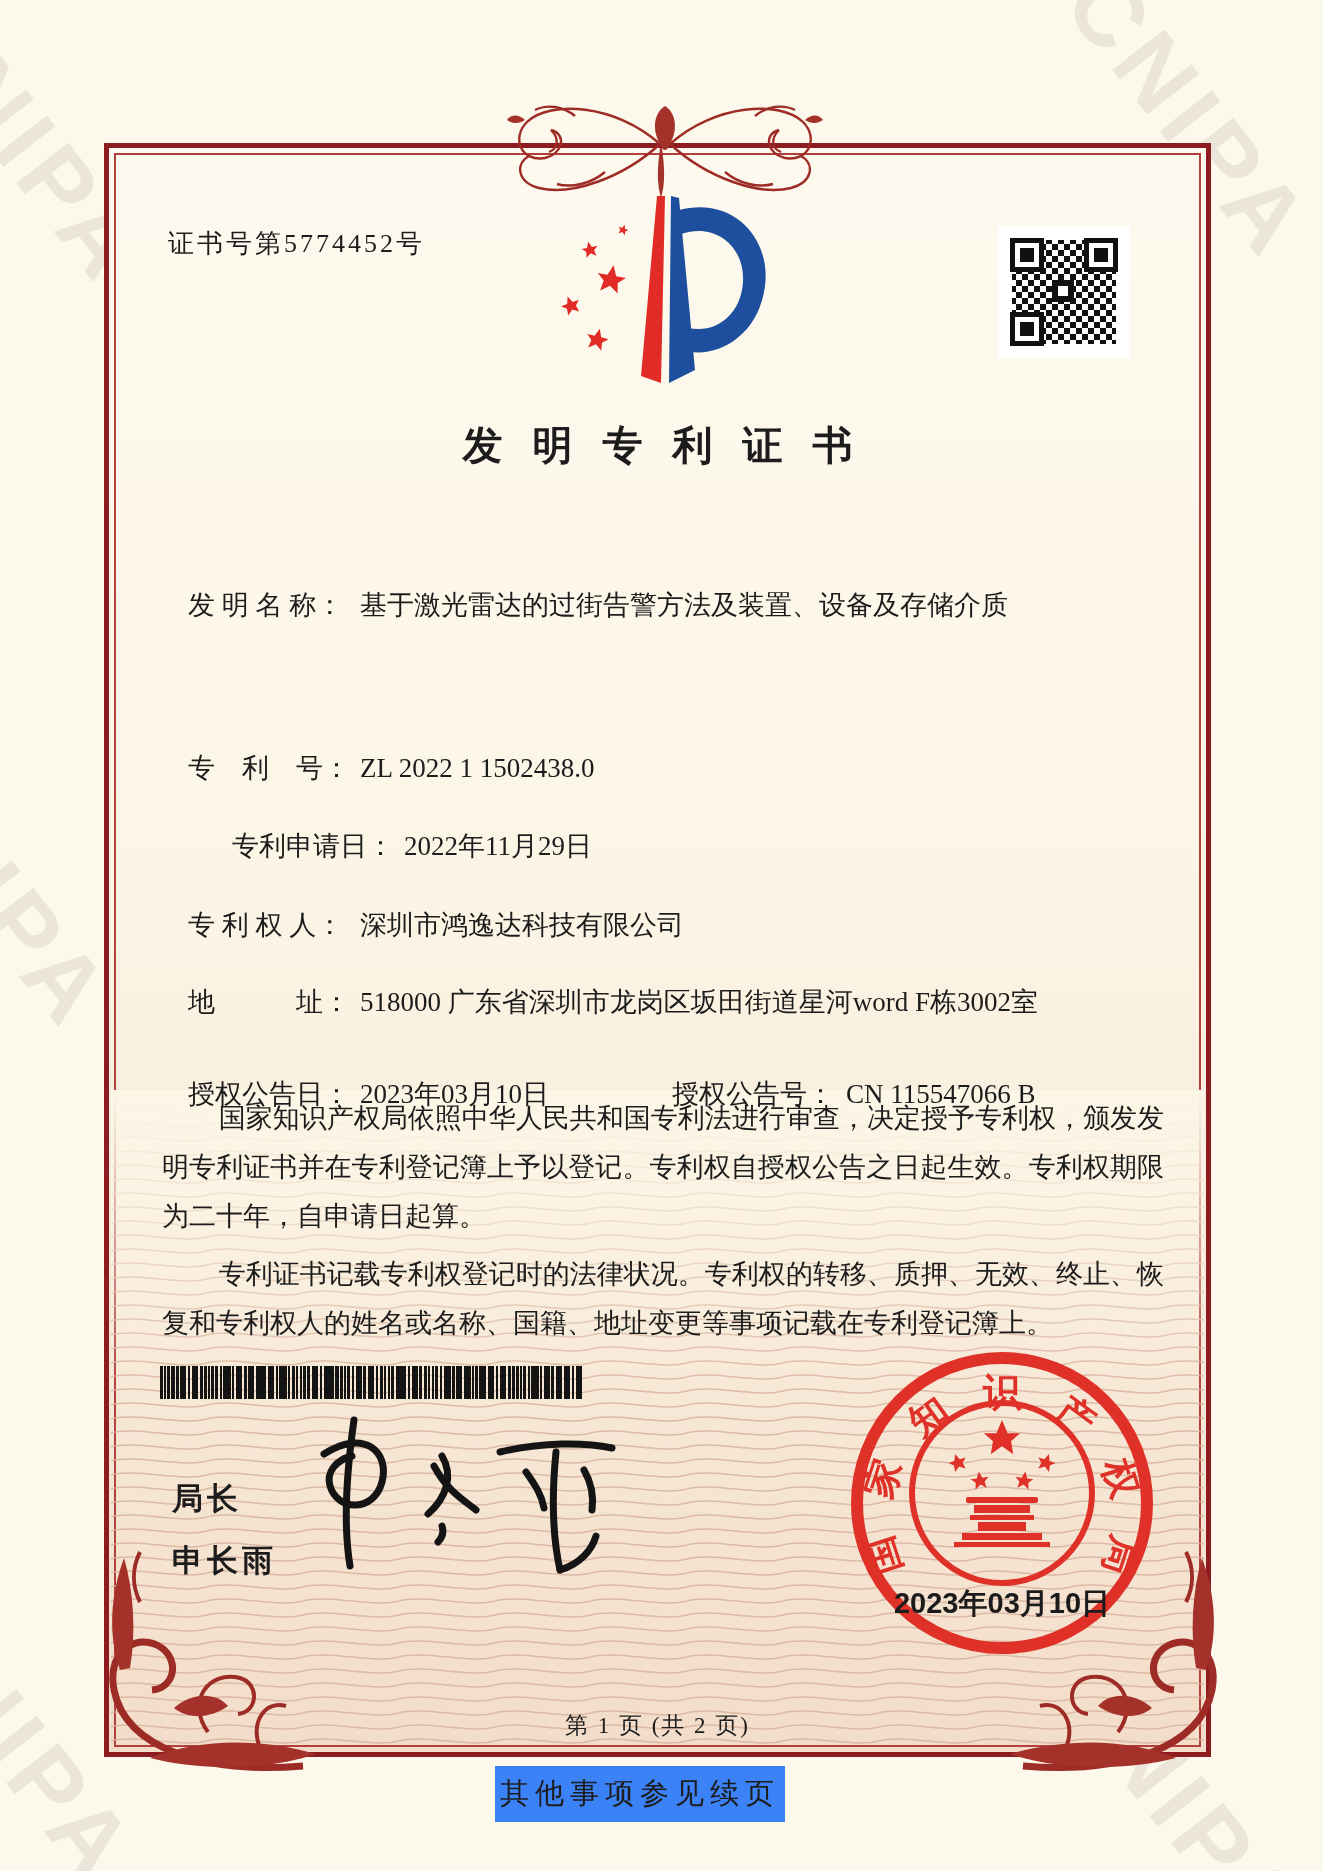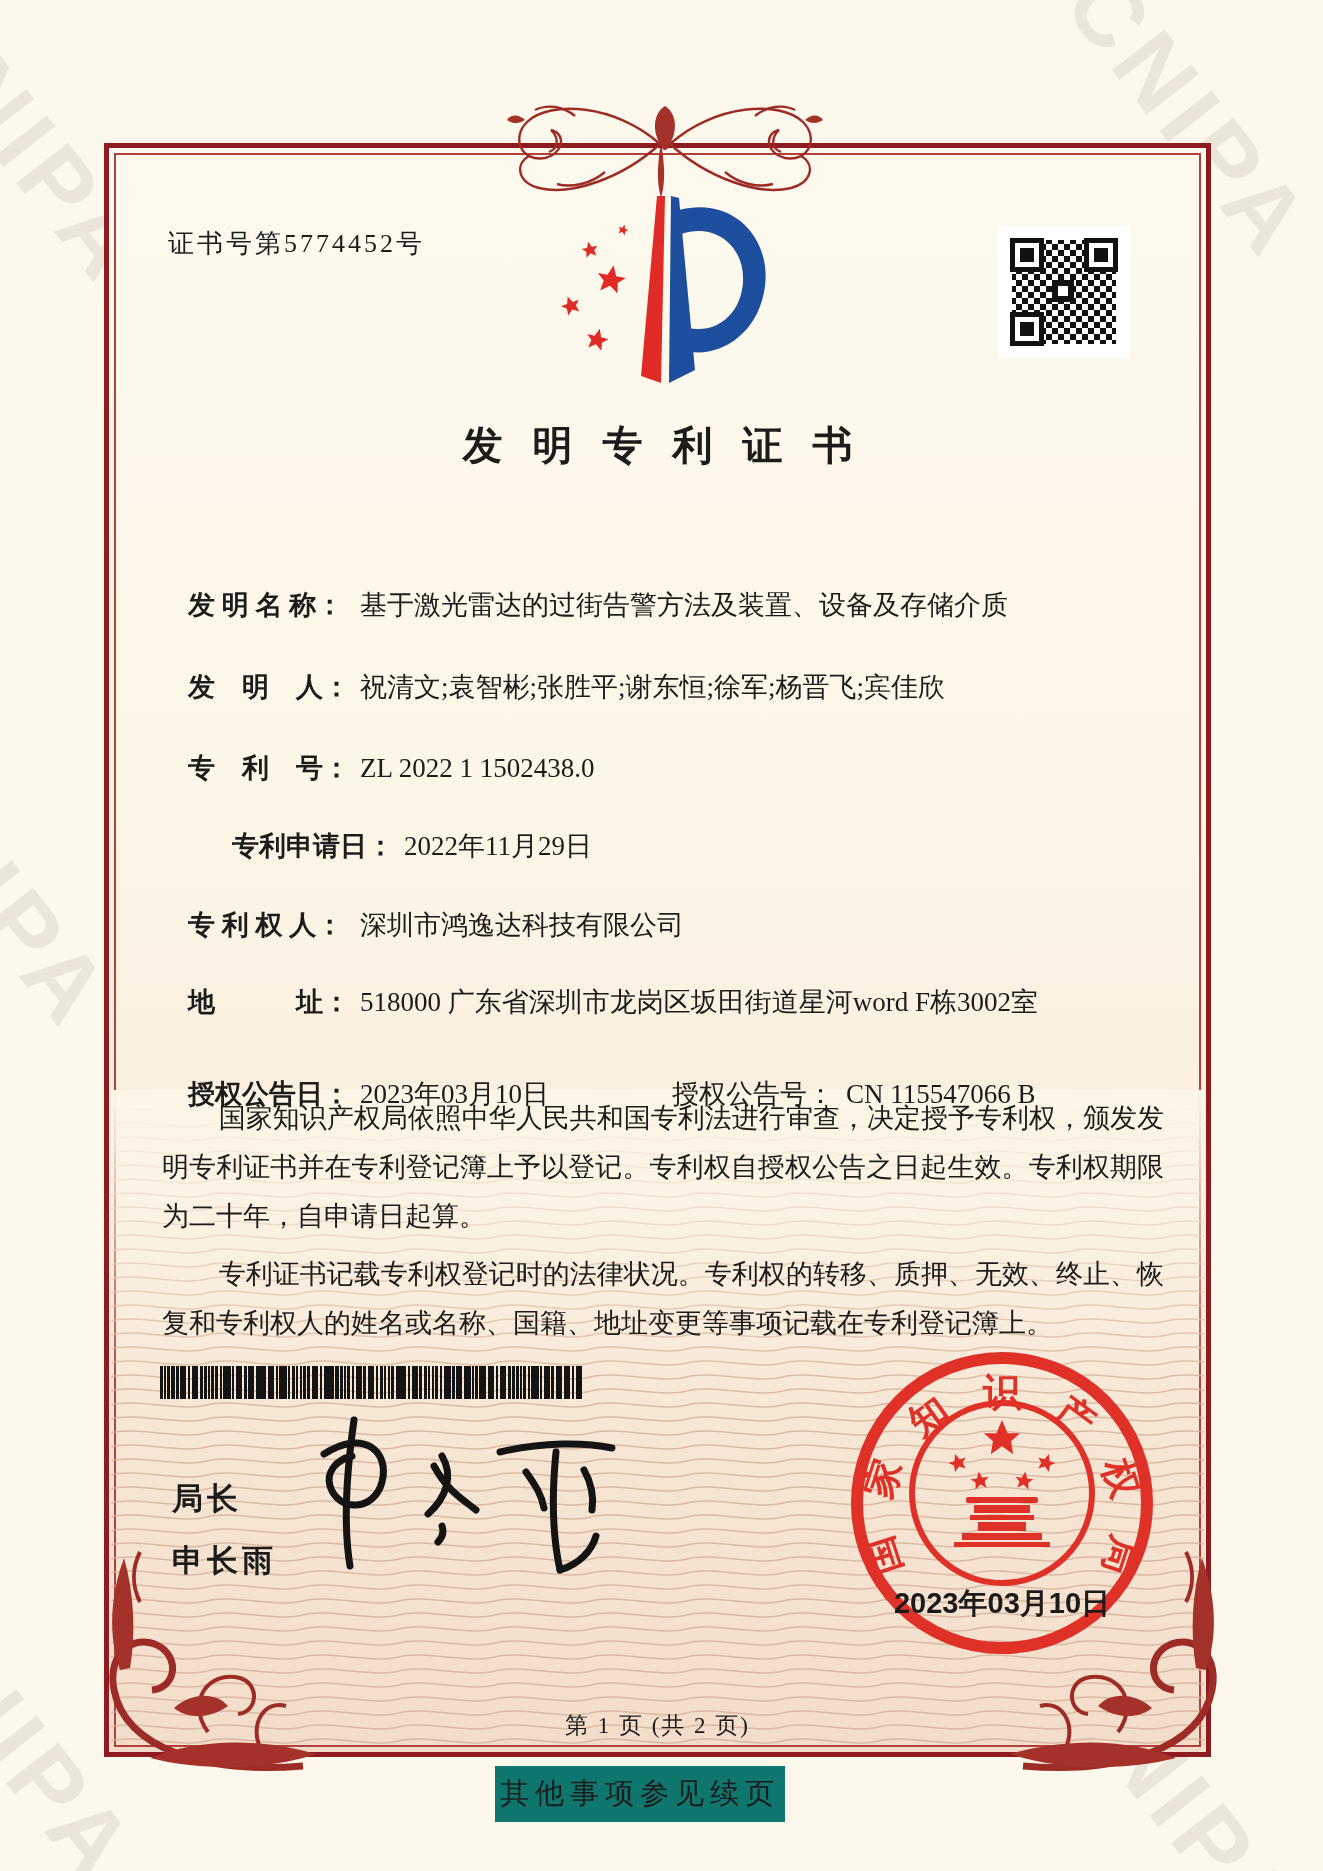--- a/index.html
+++ b/index.html
@@ -42,21 +42,21 @@
   
   .content{position:absolute;z-index:3;left:0;top:0;width:1323px;height:1871px;}
   .cert-no{position:absolute;left:168px;top:226px;font-size:26px;letter-spacing:3px;}
   .logo{position:absolute;left:545px;top:188px;}
   .qr{position:absolute;left:998px;top:226px;}
   .title{
     position:absolute;left:104px;top:418px;width:1107px;text-align:center;
     font-size:40px;font-weight:bold;letter-spacing:30px;text-indent:30px;
   }
   .field{position:absolute;left:188px;width:1000px;font-size:27px;line-height:40px;}
-  .field .lab{display:inline-block;width:172px;vertical-align:top;white-space:pre;font-weight:bold;}
+  .field .lab{display:inline-block;width:172px;vertical-align:top;white-space:pre;}
   .field .val{display:inline-block;vertical-align:top;max-width:800px;}
   .f-name{top:585px;}
   .f-inv{top:667px;}
   .f-no{top:748px;}
   .f-filing{top:826px;margin-left:44px;}
   .f-patentee{top:905px;}
   .f-addr{top:982px;}
   .f-grant{top:1062px;margin-top:12px;}
   .grant-no{position:absolute;left:484px;top:0;white-space:nowrap;}
   .grant-no .lab2{display:inline-block;margin-right:12px;}
@@ -91,21 +91,21 @@
   .seal-date{
     font-size:29px;fill:#1b1b1b;font-weight:bold;
     font-family:"Liberation Sans","DejaVu Sans",sans-serif;
   }
   .page-num{
     position:absolute;left:104px;top:1710px;width:1107px;text-align:center;
     font-size:23px;letter-spacing:2px;
   }
   .continuation{
     position:absolute;left:495px;top:1766px;width:290px;height:56px;
-    background:#0f766e;display:flex;align-items:center;justify-content:center;
+    background:#3b82f6;display:flex;align-items:center;justify-content:center;
     font-size:29px;letter-spacing:6px;
   }
 </style>
 </head>
 <body>
 
 <div class="wm" style="left:-35px;top:-25px">CNIPA</div>
 <div class="wm" style="left:1130px;top:-50px">CNIPA</div>
 <div class="wm" style="left:995px;top:420px">CNIPA</div>
 <div class="wm" style="left:-70px;top:720px">CNIPA</div>
@@ -219,23 +219,20 @@
       <rect x="60" y="60" width="10" height="10" fill="#fff"></rect>
     </g>
   </svg>
 
   <div class="title">发明专利证书</div>
 
   <div class="field f-name">
     <span class="lab">发 明 名 称：</span><span class="val">基于激光雷达的过街告警方法及装置、设备及存储介质</span>
   </div>
 
-  <div class="field f-inv">
-    <span class="lab">发　明　人：</span><span class="val">祝清文;袁智彬;张胜平;谢东恒;徐军;杨晋飞;宾佳欣</span>
-  </div>
 
   <div class="field f-no">
     <span class="lab">专　利　号：</span><span class="val">ZL 2022 1 1502438.0</span>
   </div>
 
   <div class="field f-filing">
     <span class="lab">专利申请日：</span><span class="val">2022年11月29日</span>
   </div>
 
   <div class="field f-patentee">

